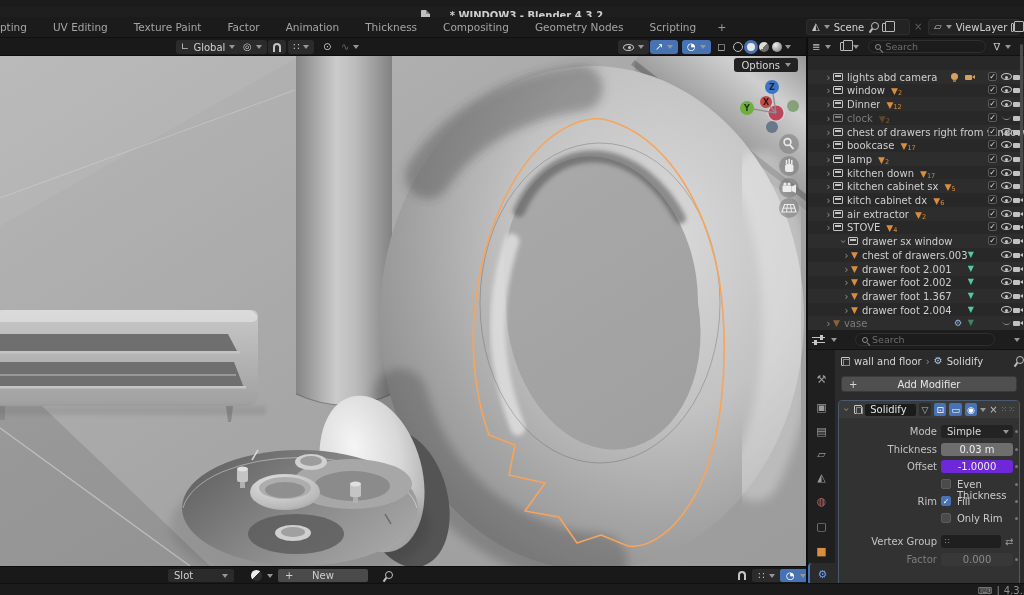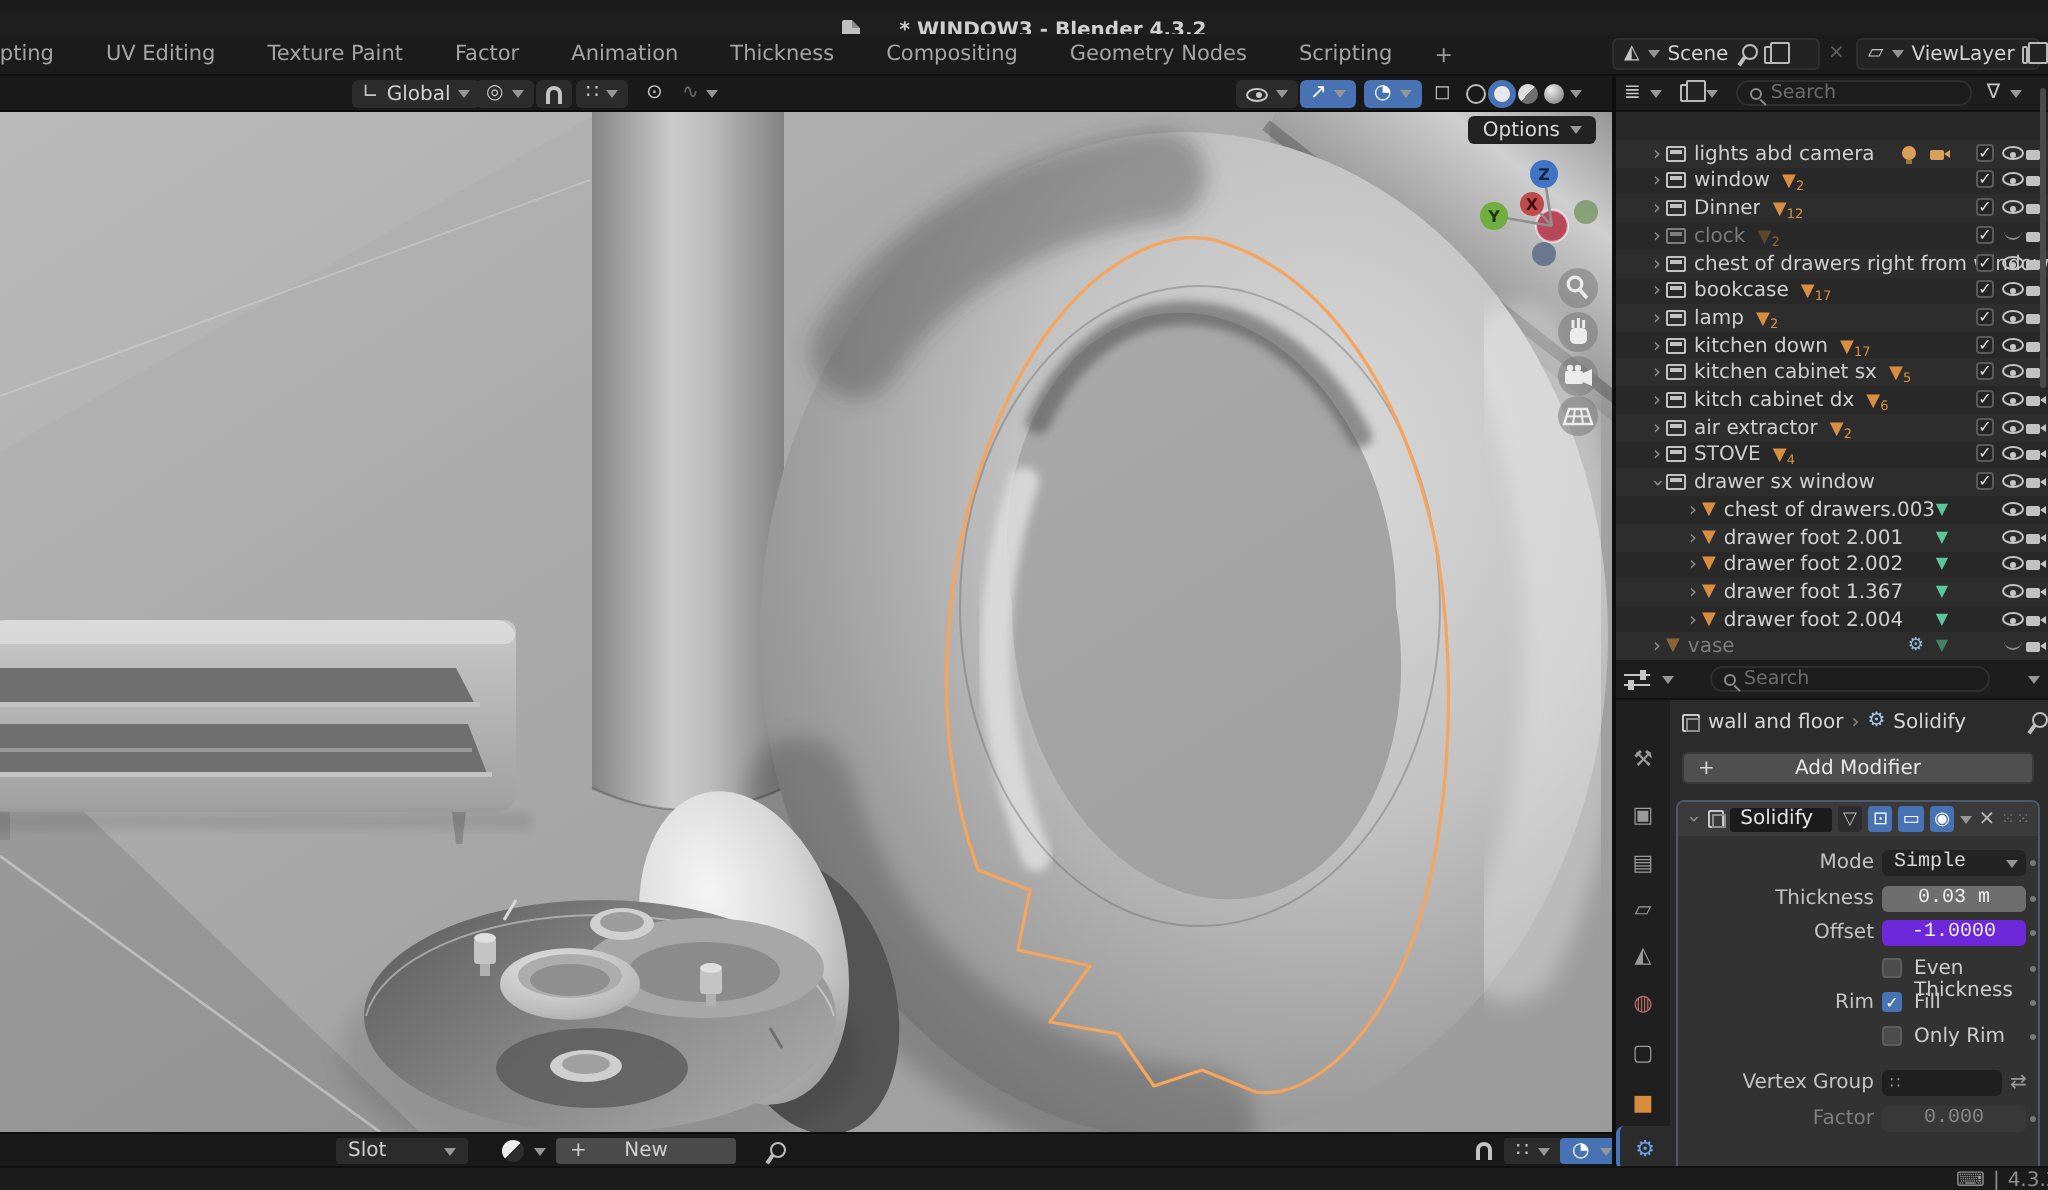--- a/index.html
+++ b/index.html
@@ -144,21 +144,21 @@
   #modname { background:#1b1b1b; border-radius:2px; height:12px; line-height:12px; padding:0 5px;
     color:#e3e3e3; width:56px; }
   .mtog { width:14px; height:13px; border-radius:2px; display:flex; align-items:center; justify-content:center;
     font-size:9px; color:#b9b9b9; background:#2c2c2c; }
   .mtog.on { background:#4772b3; color:#fff; }
   .dots { color:#7b7b7b; letter-spacing:1px; font-size:8px; }
   .prow { position:absolute; left:0; width:182px; height:14px; }
   .plabel { position:absolute; right:84px; top:1px; width:90px; text-align:right; color:#c3c3c3; }
   .plabel.dis { color:#7e7e7e; }
   .pfield { position:absolute; left:102px; top:0; width:72px; height:13px; border-radius:3px;
-    text-align:center; line-height:13px; color:#ededed;font-family:Liberation Mono, monospace; }
+    text-align:center; line-height:13px; color:#ededed; }
   .pfield.dd { background:#232323; text-align:left; padding-left:6px; color:#d8d8d8; }
   .pfield.dd .cv { position:absolute; right:4px; top:5px; }
   .pfield.slider { background:#6e6e6e; }
   .pfield.slider.darkv { background:#6d28d9; }
   .pfield.disabled { background:#383838; color:#8a8a8a; }
   .pck { position:absolute; left:102px; top:1px; width:10px; height:10px; border-radius:2px;
     background:#4b4b4b; border:1px solid #5c5c5c; text-align:center; line-height:9px; font-size:8px; color:#fff; }
   .pck.on { background:#4772b3; border-color:#4772b3; }
   .pcklbl { position:absolute; left:118px; top:1px; color:#cccccc; }
   .adot { position:absolute; right:3px; top:5px; width:3px; height:3px; border-radius:50%; background:#777; }
@@ -585,21 +585,21 @@
         </div>
         <div class="orow" style="top: 164px; padding-left: 16px;">
           <span class="oarrow">›</span>
           <span class="colbox"></span>
           <span class="lbl">STOVE</span>
           <span class="badge"><span class="tri">▼</span><span class="cnt">4</span></span>
           <span class="ck" style="right: 27px;">✓</span>
           <span class="eyeo" style="right: 12px;"></span>
           <span class="camic" style="right: 0px;"></span>
         </div>
-        <div class="orow stripe" style="top: 178px; padding-left: 16px;">
+        <div class="orow stripe" style="top: 178px; padding-left: 31px;">
           <span class="oarrow exp">›</span>
           <span class="colbox"></span>
           <span class="lbl">drawer sx window</span>
           <span class="ck" style="right: 27px;">✓</span>
           <span class="eyeo" style="right: 12px;"></span>
           <span class="camic" style="right: 0px;"></span>
         </div>
         <div class="orow" style="top: 192px; padding-left: 34px;">
           <span class="oarrow">›</span>
           <span class="tri">▼</span>

